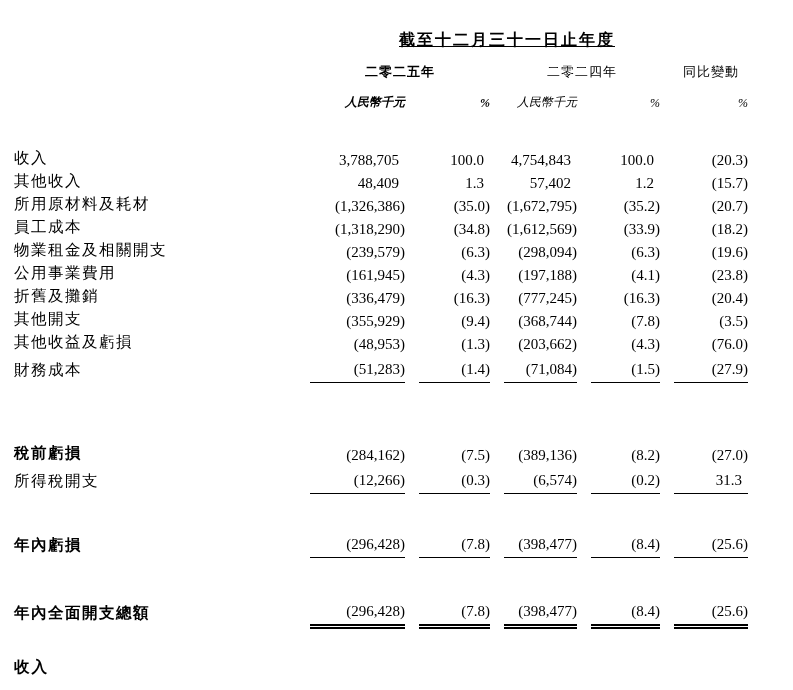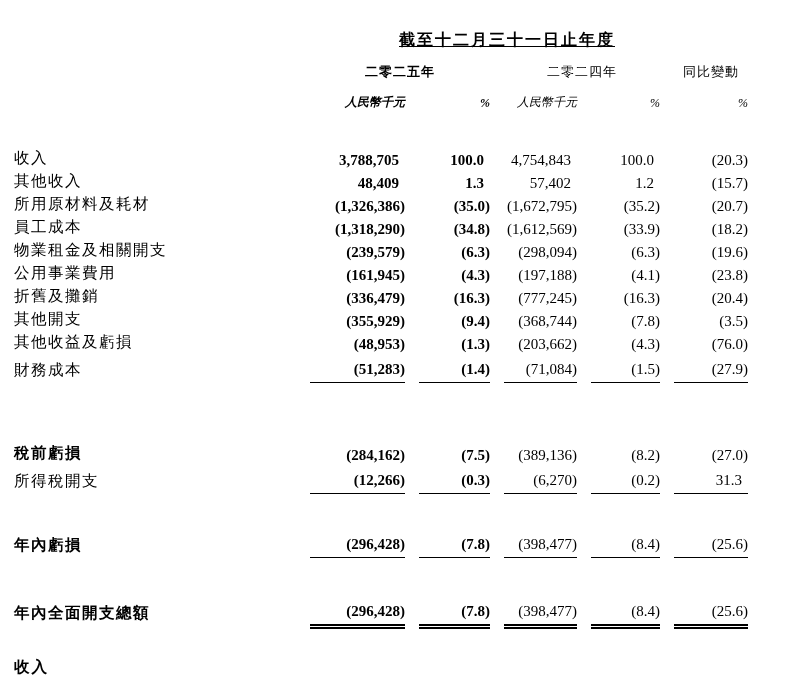--- a/index.html
+++ b/index.html
@@ -43,21 +43,21 @@
   td.uh { font-style: italic; font-size: 12px; text-align: right; padding-left: 14px; padding-bottom: 3px; }
   td.uh.bold { font-weight: bold; }
 
   
   tr.body { height: 23px; }
   tr.h28 { height: 28px; }
   tr.h34 { height: 34px; }
   td.lbl { font-size: 15.5px; letter-spacing: 1.5px; white-space: nowrap; padding-bottom: 2px; }
   tr.bl td.lbl { font-weight: bold; }
   td.num { text-align: right; padding-left: 14px; font-size: 15px; white-space: nowrap; }
-  td.num.b { font-weight: bold; }
+  td.num.b { font-weight: normal; }
   .cl { padding-bottom: 2px; }
   .cl.pp { padding-right: 6px; }           
   tr.ru .num .cl { border-bottom: 1px solid #000; padding-bottom: 4px; }
   tr.rd .num .cl {
     border-bottom: 2px solid #000; padding-bottom: 4px; position: relative;
   }
   tr.rd .num .cl::after {
     content: ""; position: absolute; left: 0; right: 0; bottom: -5px;
     border-bottom: 2px solid #000; height: 0;
   }
@@ -327,21 +327,21 @@
 
     <tr class="body h28 ru">
       <td class="lbl">所得稅開支</td>
       <td class="num b">
             <div class="cl">(12,266)</div>
           </td>
       <td class="num b">
             <div class="cl">(0.3)</div>
           </td>
       <td class="num">
-            <div class="cl">(6,270)</div>
+            <div class="cl">(6,574)</div>
           </td>
       <td class="num">
             <div class="cl">(0.2)</div>
           </td>
       <td class="num">
             <div class="cl pp">31.3</div>
           </td>
     </tr>
 
     <tr class="sp36">

